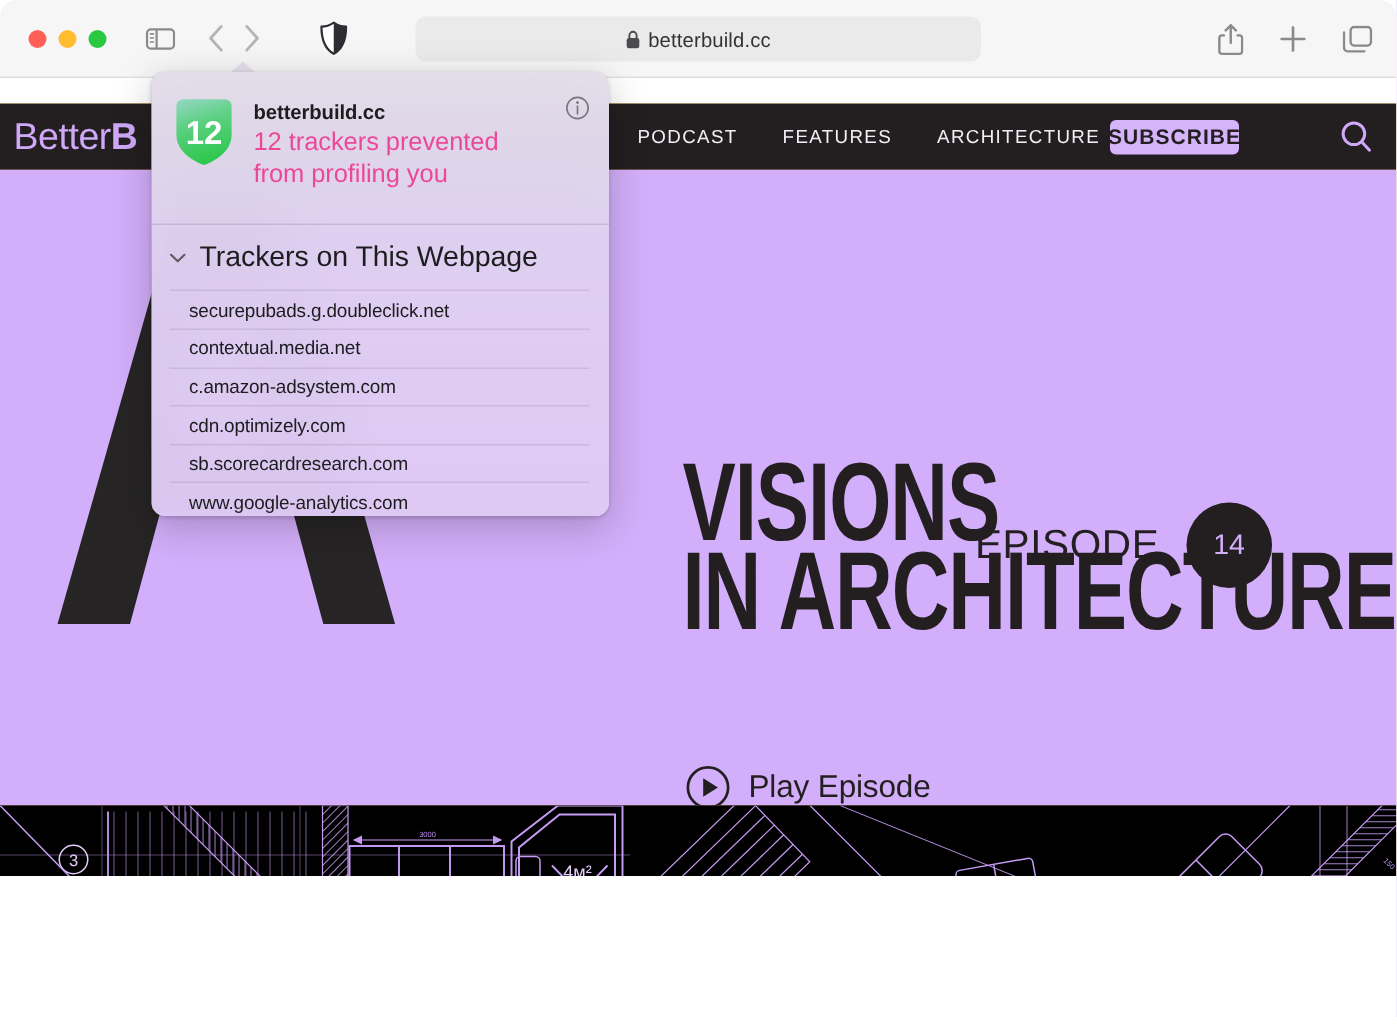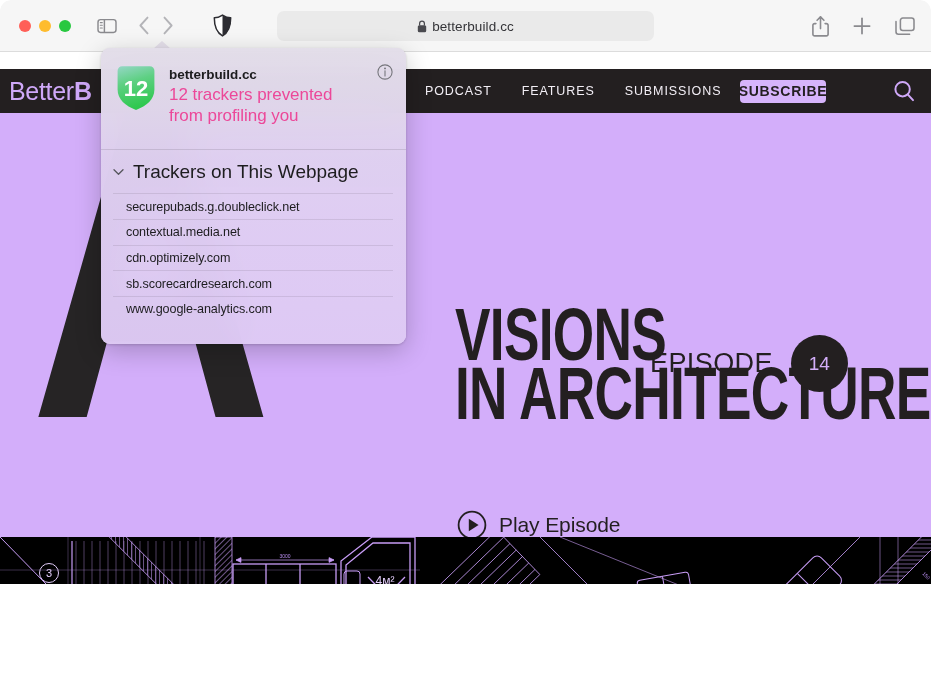--- a/index.html
+++ b/index.html
@@ -470,21 +470,21 @@
   <div id="page">
 
     <div id="site-nav">
       <div id="brand">
         <span class="light">Better</span><span class="bold">B</span>
       </div>
 
       <div id="nav-links">
         <a class="nav-link">PODCAST</a>
         <a class="nav-link">FEATURES</a>
-        <a class="nav-link">SUBMISSIONS</a>
+        <a class="nav-link">ARCHITECTURE</a>
       </div>
 
       <button id="subscribe-btn">
         <span id="subscribe-label">SUBSCRIBE</span>
       </button>
 
       <span id="search-btn">
         <svg width="24" height="24" viewBox="0 0 24 24" fill="none">
           <circle cx="10.6" cy="10.2" r="7.2" stroke="#cfa8f8" stroke-width="2"></circle>
           <line x1="15.9" y1="15.6" x2="21" y2="21.1" stroke="#cfa8f8" stroke-width="2" stroke-linecap="round"></line>
@@ -778,20 +778,23 @@
       </div>
 
       <div id="tracker-list">
         <div class="tracker-row">
           <span class="tracker-name">securepubads.g.doubleclick.net</span>
         </div>
         <div class="tracker-row">
           <span class="tracker-name">contextual.media.net</span>
         </div>
         <div class="tracker-row">
+          <span class="tracker-name">c.amazon-adsystem.com</span>
+        </div>
+        <div class="tracker-row">
           <span class="tracker-name">cdn.optimizely.com</span>
         </div>
         <div class="tracker-row">
           <span class="tracker-name">sb.scorecardresearch.com</span>
         </div>
         <div class="tracker-row">
           <span class="tracker-name">www.google-analytics.com</span>
         </div>
       </div>
 

